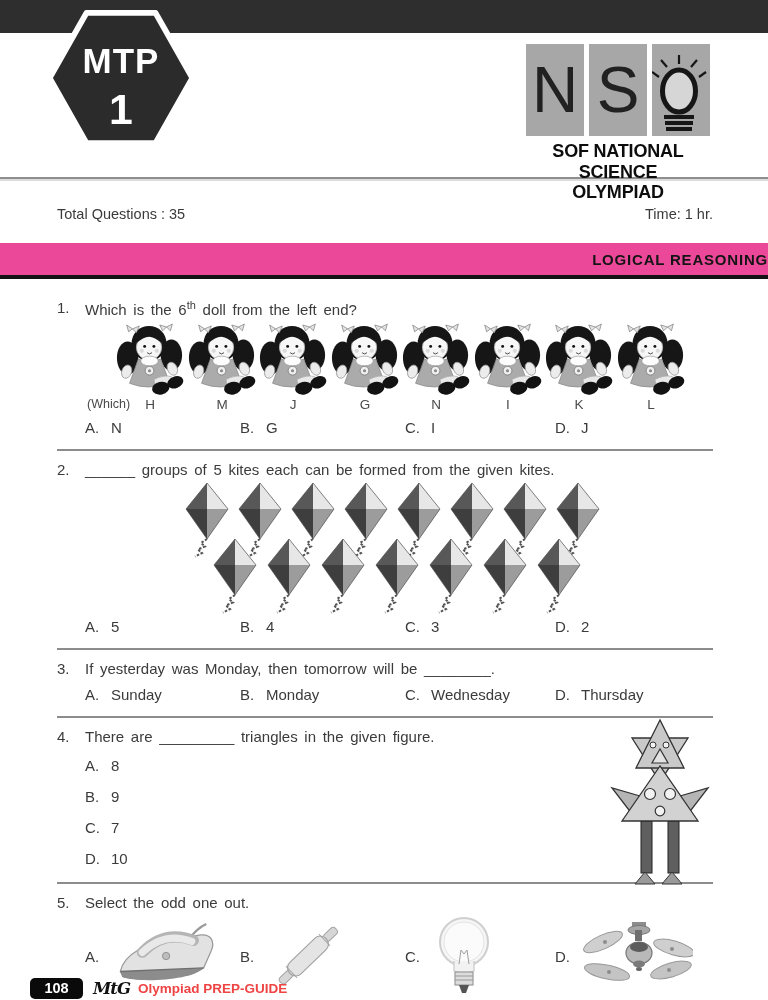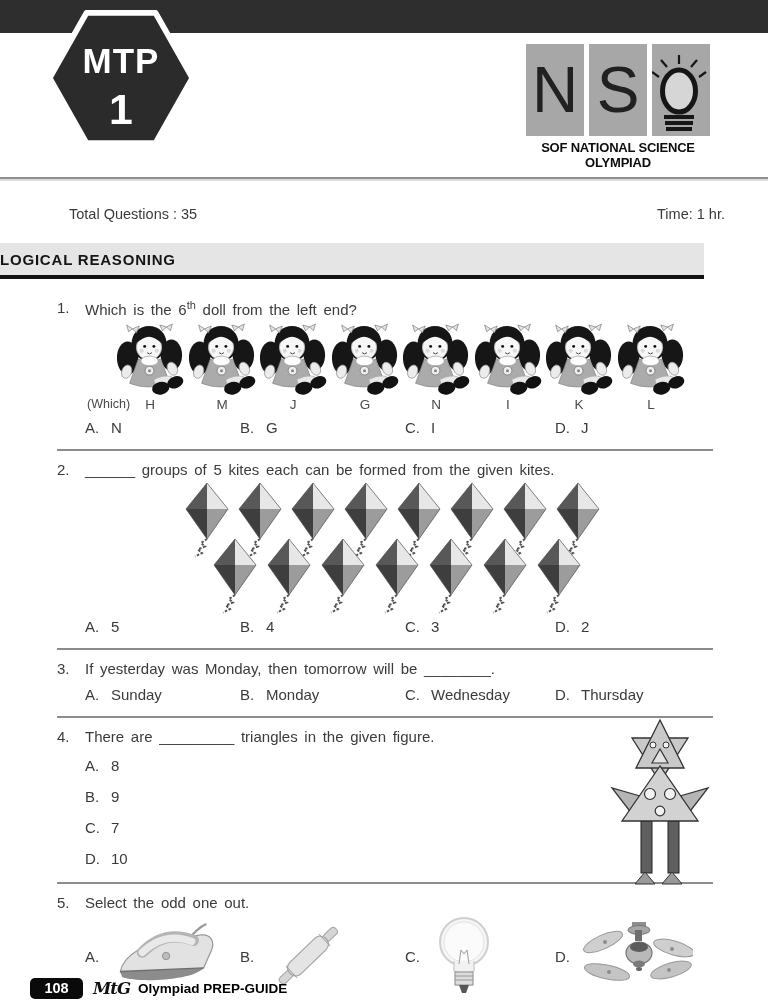--- a/index.html
+++ b/index.html
@@ -8,27 +8,27 @@
   svg text { font-family:"Liberation Sans", sans-serif; }
 
   .topbar { position:absolute; top:0; left:0; width:768px; height:33px; background:#2e2e2e; }
 
   .badge { position:absolute; top:9px; left:45px; width:152px; height:138px; z-index:5; }
 
   .nso { position:absolute; top:44px; right:56px; width:188px; text-align:center; z-index:5; }
   .nso-squares { display:flex; gap:5px; justify-content:center; }
   .nso-sq { width:58px; height:92px; background:#a7a7a7; display:flex; align-items:center; justify-content:center; }
   .nso-letter { font-size:64px; color:#212121; line-height:1; }
-  .nso-sub { margin-top:5px; font-weight:bold; font-size:13px; line-height:1.15; color:#0d0d0d; letter-spacing:-0.2px; }
+  .nso-sub { margin-top:5px; font-weight:bold; font-size:18px; line-height:1.15; color:#0d0d0d; letter-spacing:-0.2px; }
 
   .rule1 { position:absolute; top:177px; left:0; width:768px; height:2px; background:#8f8f8f; box-shadow:0 2px 0 #dcdcdc; }
 
-  .inforow { position:absolute; top:206px; left:69px; width:656px; display:flex; justify-content:space-between; font-size:14.5px; color:#3a3a3a; }
-
-  .section { position:absolute; top:243px; left:0; width:704px; height:36px; background:#e5e5e5; border-bottom:4px solid #121212; display:flex; align-items:center; justify-content:flex-start; }
+  .inforow { position:absolute; top:206px; left:57px; width:656px; display:flex; justify-content:space-between; font-size:14.5px; color:#3a3a3a; }
+
+  .section { position:absolute; top:243px; left:0; width:768px; height:36px; background:#ec4899; border-bottom:4px solid #121212; display:flex; align-items:center; justify-content:flex-end; }
   .section-title { font-size:15px; font-weight:bold; letter-spacing:0.8px; color:#141414; }
 
   .content { position:absolute; top:291px; left:57px; width:656px; font-size:15px; color:#3b3b3b; }
 
   .q-line { display:flex; margin-top:8px; }
   .q-num { width:28px; flex:none; }
   .q-text { flex:1; word-spacing:2.5px; }
   sup { font-size:11px; }
 
   .dollrow { position:relative; height:74px; margin-top:5px; }
@@ -60,21 +60,21 @@
   .ic { display:flex; width:155px; align-items:center; }
   .ic:nth-child(2) { width:165px; }
   .ic:nth-child(3) { width:150px; }
   .ic:nth-child(4) { width:auto; flex:1; }
   .ic .ol { width:24px; }
   .ic svg { margin-left:4px; }
 
   .footer { position:absolute; top:976px; left:0; width:624px; height:24px; display:flex; align-items:center; }
   .page-box { margin-left:30px; width:53px; height:21px; background:#0a0a0a; color:#fff; font-weight:bold; font-size:14.5px; border-radius:5px; display:flex; align-items:center; justify-content:center; }
   .brand { margin-left:10px; font-family:"DejaVu Serif", serif; font-style:italic; font-weight:bold; font-size:16.5px; letter-spacing:-1px; color:#111; }
-  .preplabel { margin-left:8px; font-weight:bold; font-size:13.5px; color:#000000; }
+  .preplabel { margin-left:8px; font-weight:bold; font-size:13.5px; color:#ef4444; }
 </style>
 </head>
 <body>
 
 <svg width="0" height="0" style="position:absolute" aria-hidden="true">
   <defs>
     <symbol id="doll" viewBox="0 0 72 76">
       <ellipse cx="13" cy="36" rx="11" ry="17" fill="#161616"></ellipse>
       <ellipse cx="58" cy="33" rx="11" ry="16" fill="#161616"></ellipse>
       <circle cx="35" cy="21" r="18" fill="#161616"></circle>

